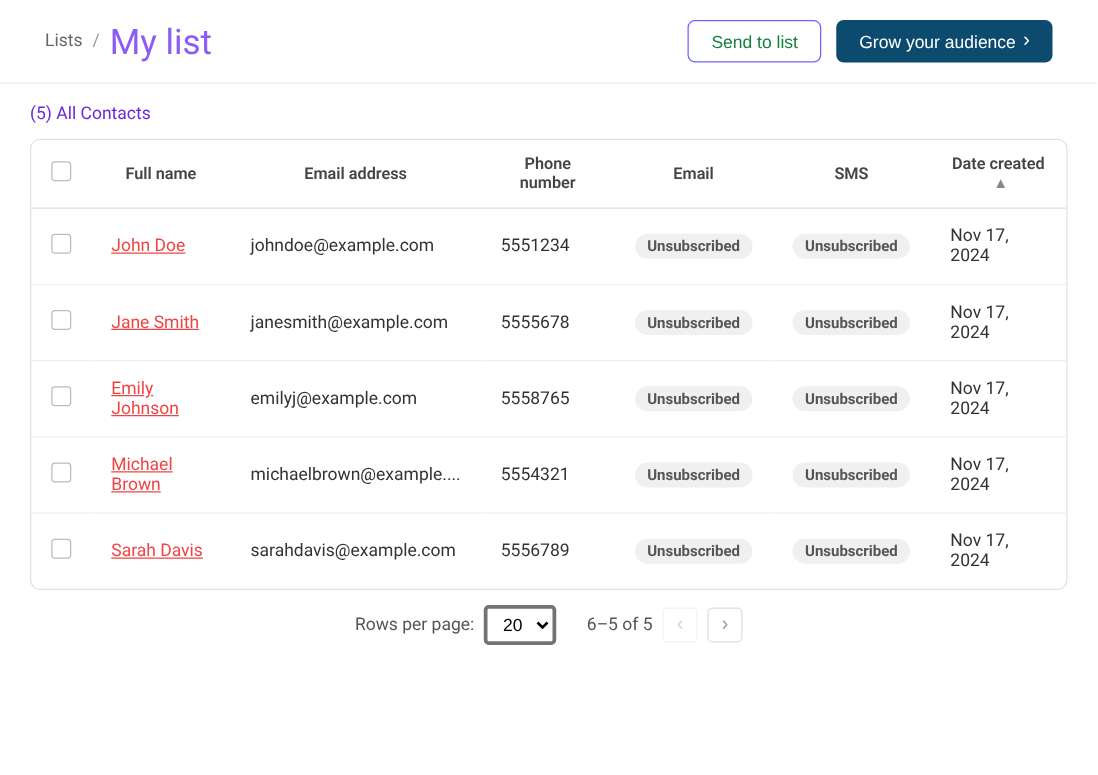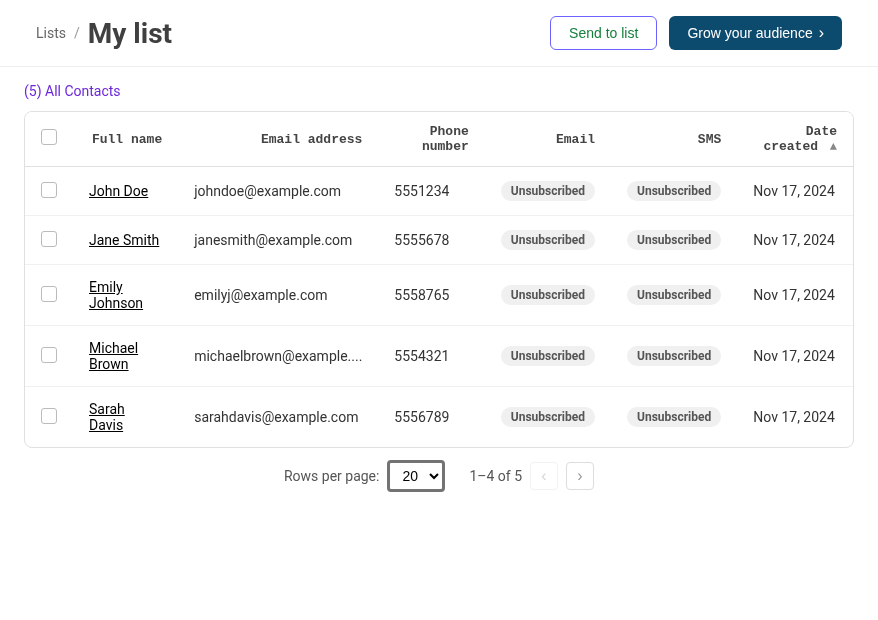--- a/index.html
+++ b/index.html
@@ -2,41 +2,41 @@
 <html><head>
   <meta charset="utf-8">
   <style>
     * { box-sizing: border-box; margin: 0; padding: 0; }
     body { font-family: -apple-system, BlinkMacSystemFont, 'Segoe UI', Roboto, sans-serif; background: #fff; color: #333; font-size: 14px; }
     
     .header { display: flex; align-items: center; justify-content: space-between; padding: 16px 36px; border-bottom: 1px solid #eee; }
     .breadcrumb { display: flex; align-items: center; gap: 8px; }
     .breadcrumb-lists { color: #666; font-size: 14px; cursor: pointer; }
     .breadcrumb-sep { color: #999; }
-    .breadcrumb-title { font-size: 28px; font-weight: 700; color: #404040; }
+    .breadcrumb-title { font-size: 28px; font-weight: 400; color: #8b5cf6; }
     .header-actions { display: flex; gap: 12px; align-items: center; }
     .btn-send { border: 1.5px solid #6c63ff; background: #fff; color: #15803d; padding: 8px 18px; border-radius: 6px; cursor: pointer; font-size: 14px; font-weight: 500; }
     .btn-grow { background: #0c4a6e; color: #fff; border: none; padding: 8px 18px; border-radius: 6px; cursor: pointer; font-size: 14px; font-weight: 500; display: flex; align-items: center; gap: 6px; }
     .btn-grow .arrow { font-size: 16px; }
     
     .content { padding: 16px 24px; }
     .contact-count { font-size: 14px; color: #6d28d9; margin-bottom: 12px; }
     
     .table-wrapper { border: 1px solid #e0e0e0; border-radius: 8px; overflow: hidden; }
     table { width: 100%; border-collapse: collapse; }
     thead tr { background: #fff; }
-    th { padding: 12px 16px; text-align: right; font-weight: 600; color: #444; font-size: 13px; border-bottom: 1px solid #e0e0e0; font-family: Liberation Mono, monospace; }
+    th { padding: 12px 16px; text-align: center; font-weight: 600; color: #444; font-size: 13px; border-bottom: 1px solid #e0e0e0; }
     th.sortable { cursor: pointer; }
     td { padding: 14px 16px; color: #333; font-size: 14px; border-bottom: 1px solid #f0f0f0; vertical-align: middle; }
     tbody tr:last-child td { border-bottom: none; }
     
     .checkbox-col { width: 40px; }
     .checkbox { width: 16px; height: 16px; border: 1.5px solid #bbb; border-radius: 3px; display: inline-block; cursor: pointer; }
     
-    .name-link { color: #000000; text-decoration: underline; cursor: pointer; }
+    .name-link { color: #ef4444; text-decoration: underline; cursor: pointer; }
     
     .badge { display: inline-block; padding: 3px 10px; border-radius: 20px; font-size: 12px; font-weight: 700; background: #f0f0f0; color: #555; }
     
     .sort-icon { margin-left: 4px; color: #888; font-size: 12px; }
     
     .table-footer { display: flex; align-items: center; justify-content: center; padding: 12px 24px; gap: 24px; color: #555; font-size: 14px; }
     .rows-per-page { display: flex; align-items: center; gap: 8px; }
     .select-rows { border: 3px solid #737373; border-radius: 4px; padding: 4px 8px; font-size: 14px; background: #fff; cursor: pointer; }
     .pagination-info { color: #555; }
     .pagination-btn { background: none; border: 1px solid #ddd; border-radius: 4px; width: 28px; height: 28px; cursor: pointer; font-size: 16px; color: #999; display: flex; align-items: center; justify-content: center; }
@@ -186,18 +186,18 @@
     <div class="rows-per-page">
       <span>Rows per page:</span>
       <select class="select-rows">
         <option>20</option>
         <option>5</option>
         <option>10</option>
         <option>50</option>
       </select>
     </div>
     <div class="pagination-nav">
-      <span class="pagination-info">1–4 of 5</span>
+      <span class="pagination-info">6–5 of 5</span>
       <button class="pagination-btn" disabled="">‹</button>
       <button class="pagination-btn">›</button>
     </div>
   </div>
 </div>
 
 </body></html>

